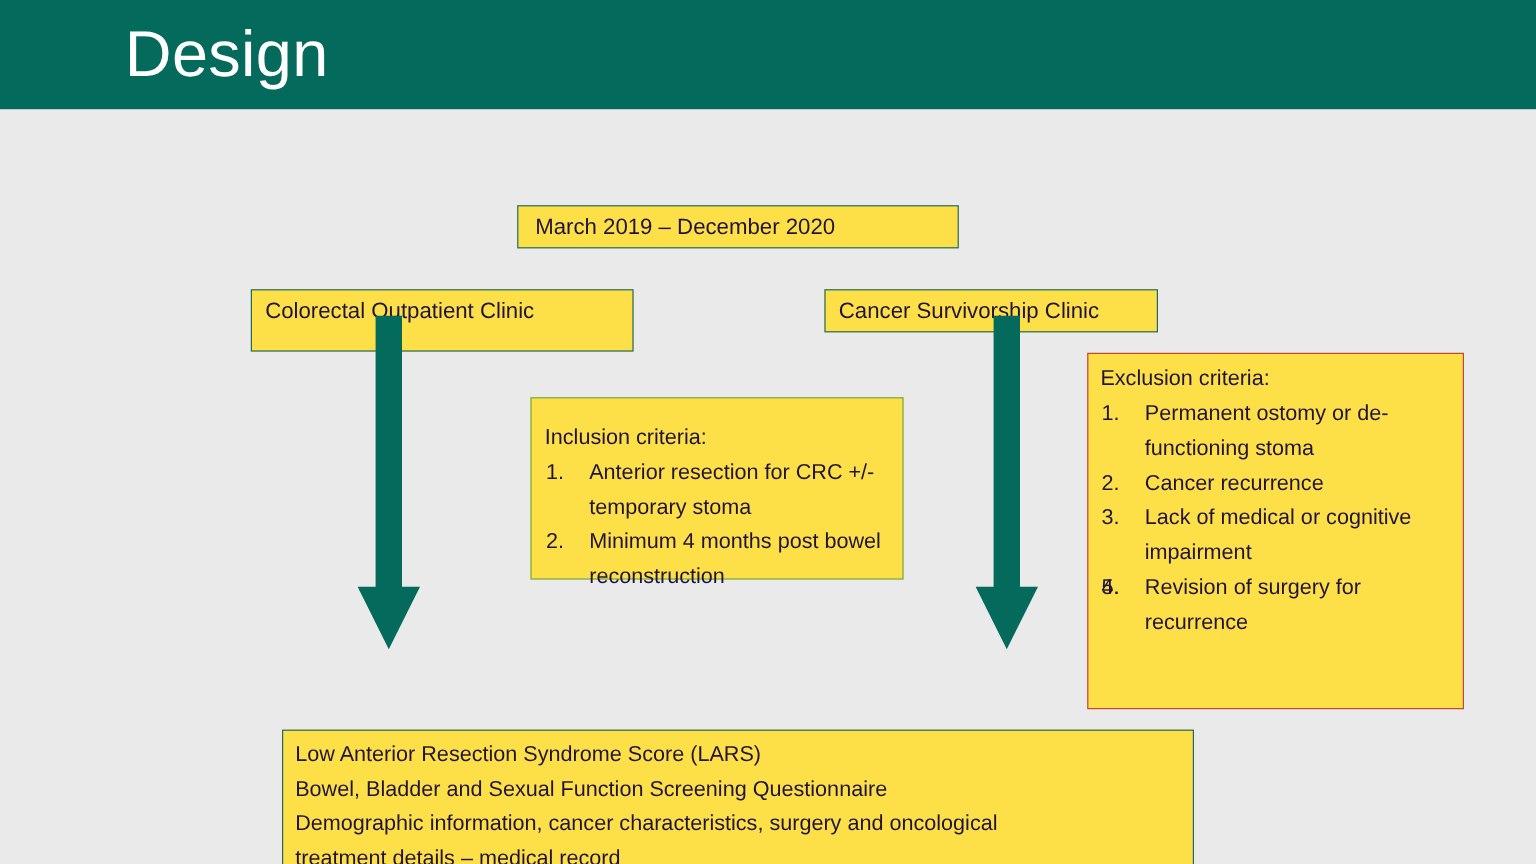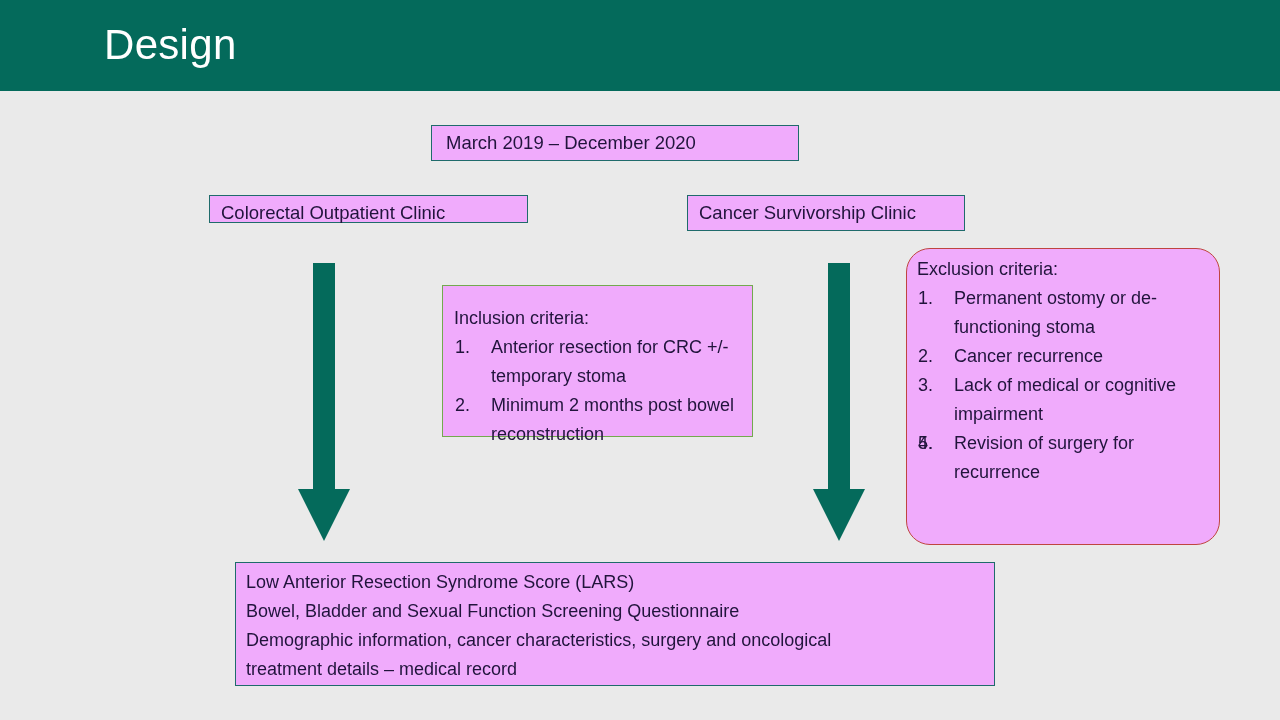--- a/index.html
+++ b/index.html
@@ -21,53 +21,54 @@
     left: 0;
     top: 0;
     width: 1280px;
     height: 91px;
     background: #046a5b;
   }
   #slide-title {
     position: absolute;
     left: 104px;
     top: 17px;
-    font-size: 42px;
+    font-size: 54px;
     font-weight: 300;
     color: #ffffff;
     letter-spacing: 0.3px;
     line-height: 56px;
     white-space: nowrap;
   }
 
   
   .flow-box {
     position: absolute;
-    background: #f0abfc;
+    background: #fde047;
     box-sizing: border-box;
     color: #21143c;
     font-size: 18px;
     line-height: 29px;
+    margin-top: 46px;
   }
   .box-teal  { border: 1.6px solid #1f6b6b; }
   .box-green { border: 1.6px solid #73a94f; }
   .box-red   { border: 1.6px solid #bf4540; }
 
   
   #date-range-box {
     left: 431px;  top: 125px;
     width: 368px; height: 36px;
     padding: 0 0 0 14px;
     line-height: 34px;
     font-size: 18.5px;
     white-space: nowrap;
   }
   #colorectal-clinic-box {
     left: 209px; top: 195px;
-    width: 319px; height: 28px;
+    width: 319px; height: 52px;
     padding: 0 0 0 11px;
     line-height: 34px;
     font-size: 18.5px;
     white-space: nowrap;
   }
   #survivorship-clinic-box {
     left: 687px; top: 195px;
     width: 278px; height: 36px;
     padding: 0 0 16px 11px;
     line-height: 34px;
@@ -76,21 +77,20 @@
   }
   #inclusion-box {
     left: 442px; top: 285px;
     width: 311px; height: 152px;
     padding: 18px 6px 6px 10px;
   }
   #exclusion-box {
     left: 906px; top: 248px;
     width: 314px; height: 297px;
     padding: 6px 4px 6px 9px;
-    border-radius: 24px;
   }
   #outcomes-box {
     left: 235px; top: 562px;
     width: 760px; height: 124px;
     padding: 5px 8px 5px 10px;
   }
 
   
   .criteria-heading {
     font-size: 18px;
@@ -158,21 +158,21 @@
 
 <div class="flow-box box-green" id="inclusion-box">
   <div class="criteria-heading">Inclusion criteria:</div>
   <ol class="criteria-list">
     <li>
       <span class="li-num">1.</span>
       <span>Anterior resection for CRC +/- temporary stoma</span>
     </li>
     <li>
       <span class="li-num">2.</span>
-      <span>Minimum 2 months post bowel reconstruction</span>
+      <span>Minimum 4 months post bowel reconstruction</span>
     </li>
   </ol>
 </div>
 
 <div class="flow-box box-red" id="exclusion-box">
   <div class="criteria-heading">Exclusion criteria:</div>
   <ol class="criteria-list">
     <li>
       <span class="li-num">1.</span>
       <span>Permanent ostomy or de-functioning stoma</span>

